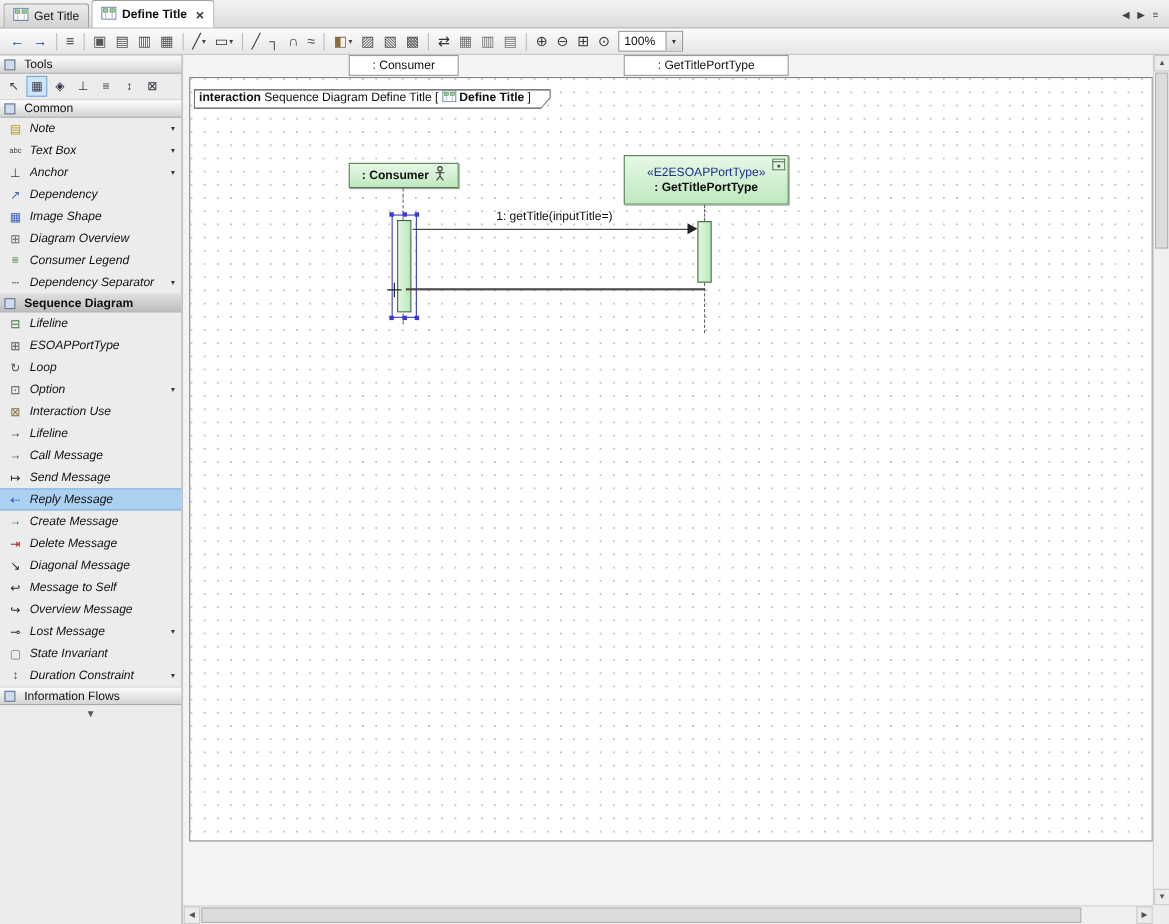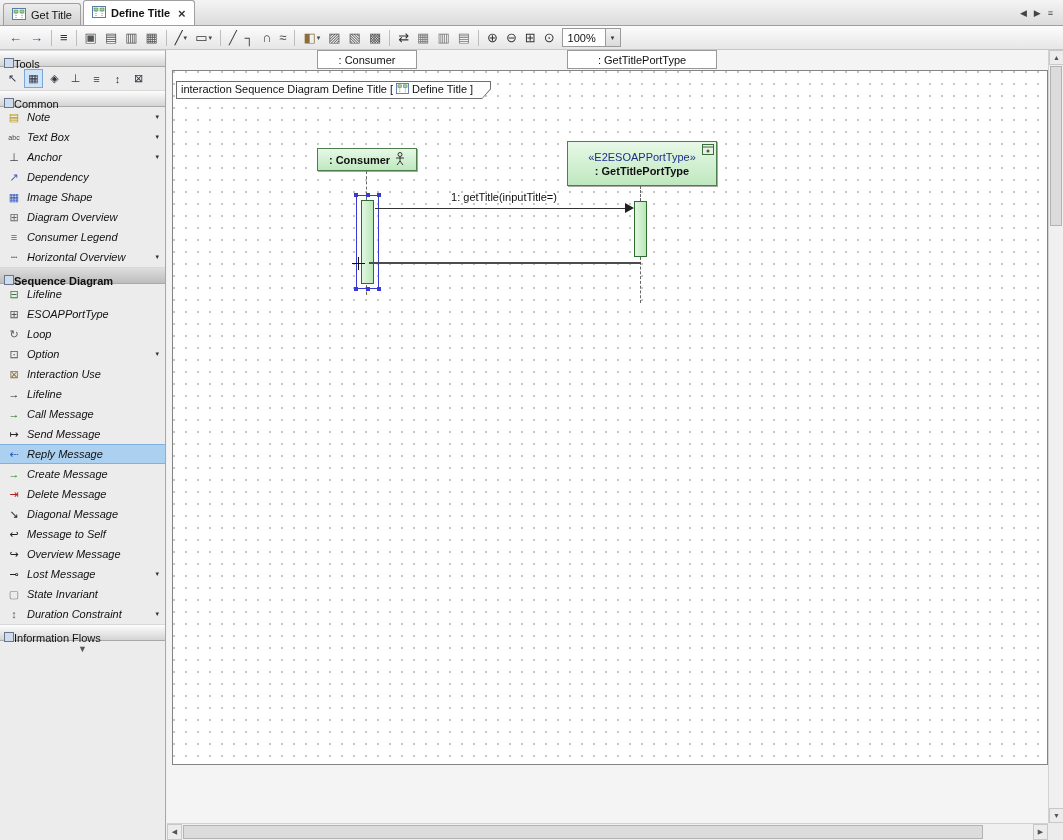--- a/index.html
+++ b/index.html
@@ -19,21 +19,21 @@
 .tbtn{display:inline-flex;align-items:center;height:20px;padding:0 3px;border:1px solid transparent;border-radius:2px;}
 .tbtn .g{font-size:13px;line-height:1;color:#444;}
 .dd{font-size:7px;color:#444;margin-left:1px;}
 .tsep{width:1px;height:16px;background:#bdbdbd;margin:0 4px;display:inline-block;}
 .zoomcombo{display:inline-flex;align-items:center;height:19px;border:1px solid #9a9a9a;background:#fff;margin-left:3px;}
 .zoomcombo .val{padding:0 5px;min-width:42px;}
 .zoomcombo .arrowbox{width:15px;height:100%;background:linear-gradient(#f4f4f4,#dadada);border-left:1px solid #9a9a9a;display:flex;align-items:center;justify-content:center;font-size:7px;color:#333;}
 
 
 .sidebar{position:absolute;left:0;top:50px;width:166px;bottom:0;background:#ececec;border-right:1px solid #a8a8a8;overflow:hidden;}
-.psec{height:17px;display:flex;gap:0;padding:7px 4px;background:linear-gradient(#fdfdfd,#d4d4d4);border-top:1px solid #d8d8d8;border-bottom:1px solid #a9a9a9;}
+.psec{height:17px;display:flex;align-items:center;gap:8px;padding:7px 4px;background:linear-gradient(#fdfdfd,#d4d4d4);border-top:1px solid #d8d8d8;border-bottom:1px solid #a9a9a9;}
 .psec.active{background:linear-gradient(#dedede,#bdbdbd);font-weight:bold;}
 .secicon{width:10px;height:10px;border:1px solid #66758a;background:#cfdcee;display:inline-block;}
 .toolrow{display:flex;align-items:center;gap:2px;padding:2px 3px;height:23px;}
 .trbtn{width:19px;height:19px;display:flex;align-items:center;justify-content:center;border:1px solid transparent;font-size:11px;color:#334;}
 .trbtn.sel{background:#cfe4f7;border:1px solid #7aa7d8;}
 .pitem{height:20px;display:flex;align-items:center;gap:5px;padding:0 2px 0 6px;}
 .pitem.sel{background:#abd0f0;border-top:1px solid #7fb2e0;border-bottom:1px solid #7fb2e0;}
 .picon{width:16px;text-align:center;font-size:11px;flex:0 0 16px;}
 .plabel{flex:1;white-space:nowrap;overflow:hidden;font-style:italic;}
 .pdd{font-size:7px;color:#333;padding-right:4px;}
@@ -44,21 +44,21 @@
 .hdr-label{position:absolute;top:0;height:19px;background:#fff;border:1px solid #999;display:flex;align-items:center;justify-content:center;z-index:3;}
 #hdr-consumer{left:150px;width:100px;}
 #hdr-porttype{left:400px;width:150px;}
 .paper{position:absolute;left:5px;top:20px;width:876px;height:695px;background:#fff;border:1px solid #848484;background-image:radial-gradient(circle,#c6c6c6 1px,rgba(0,0,0,0) 1.2px);background-size:12px 12px;background-position:7px 7px;}
 
 
 .frame-tab{position:absolute;left:3px;top:10px;height:18px;}
 .ft-bg{position:absolute;inset:0;background:#6e6e6e;clip-path:polygon(0 0,100% 0,100% 45%,calc(100% - 9px) 100%,0 100%);}
 .ft-fg{position:absolute;inset:1px;background:#fdfdfd;clip-path:polygon(0 0,100% 0,100% 42%,calc(100% - 8px) 100%,0 100%);}
 .frame-text{position:relative;display:inline-flex;align-items:center;gap:3px;padding:0 18px 0 5px;height:16px;white-space:nowrap;}
-.frame-text b{font-weight:normal;}
+.frame-text b{font-weight:bold;}
 
 
 .hdrbox{position:absolute;background:linear-gradient(#e7f8e7,#bfe8bf);border:1px solid #4d7f4d;box-shadow:1px 1px 0 #a8a8a8;}
 #head-consumer{left:144px;top:77px;width:100px;height:23px;display:flex;align-items:center;justify-content:center;gap:5px;font-weight:bold;}
 #head-porttype{left:394px;top:70px;width:150px;height:45px;display:flex;flex-direction:column;align-items:center;justify-content:center;line-height:14px;}
 #head-porttype .stereo{color:#1b2e8a;}
 #head-porttype .lname{font-weight:bold;}
 .pticon{position:absolute;right:2px;top:2px;width:12px;height:11px;}
 .lifeline{position:absolute;width:0;border-left:1px dashed #666;}
 #ll-consumer{left:193px;top:100px;height:29px;}
@@ -279,21 +279,21 @@
       <div class="pitem">
         <span class="picon" style="color: rgb(102, 102, 102);">⊞</span>
         <span class="plabel">Diagram Overview</span>
       </div>
       <div class="pitem">
         <span class="picon" style="color: rgb(59, 122, 59);">≡</span>
         <span class="plabel">Consumer Legend</span>
       </div>
       <div class="pitem">
         <span class="picon" style="color: rgb(68, 68, 68);">┄</span>
-        <span class="plabel">Horizontal Overview</span>
+        <span class="plabel">Dependency Separator</span>
         <span class="pdd">▾</span>
       </div>
       <div class="psec active">
         <span class="secicon"></span>
         <span class="sectitle">Sequence Diagram</span>
       </div>
       <div class="pitem">
         <span class="picon" style="color: rgb(59, 122, 59);">⊟</span>
         <span class="plabel">Lifeline</span>
       </div>

